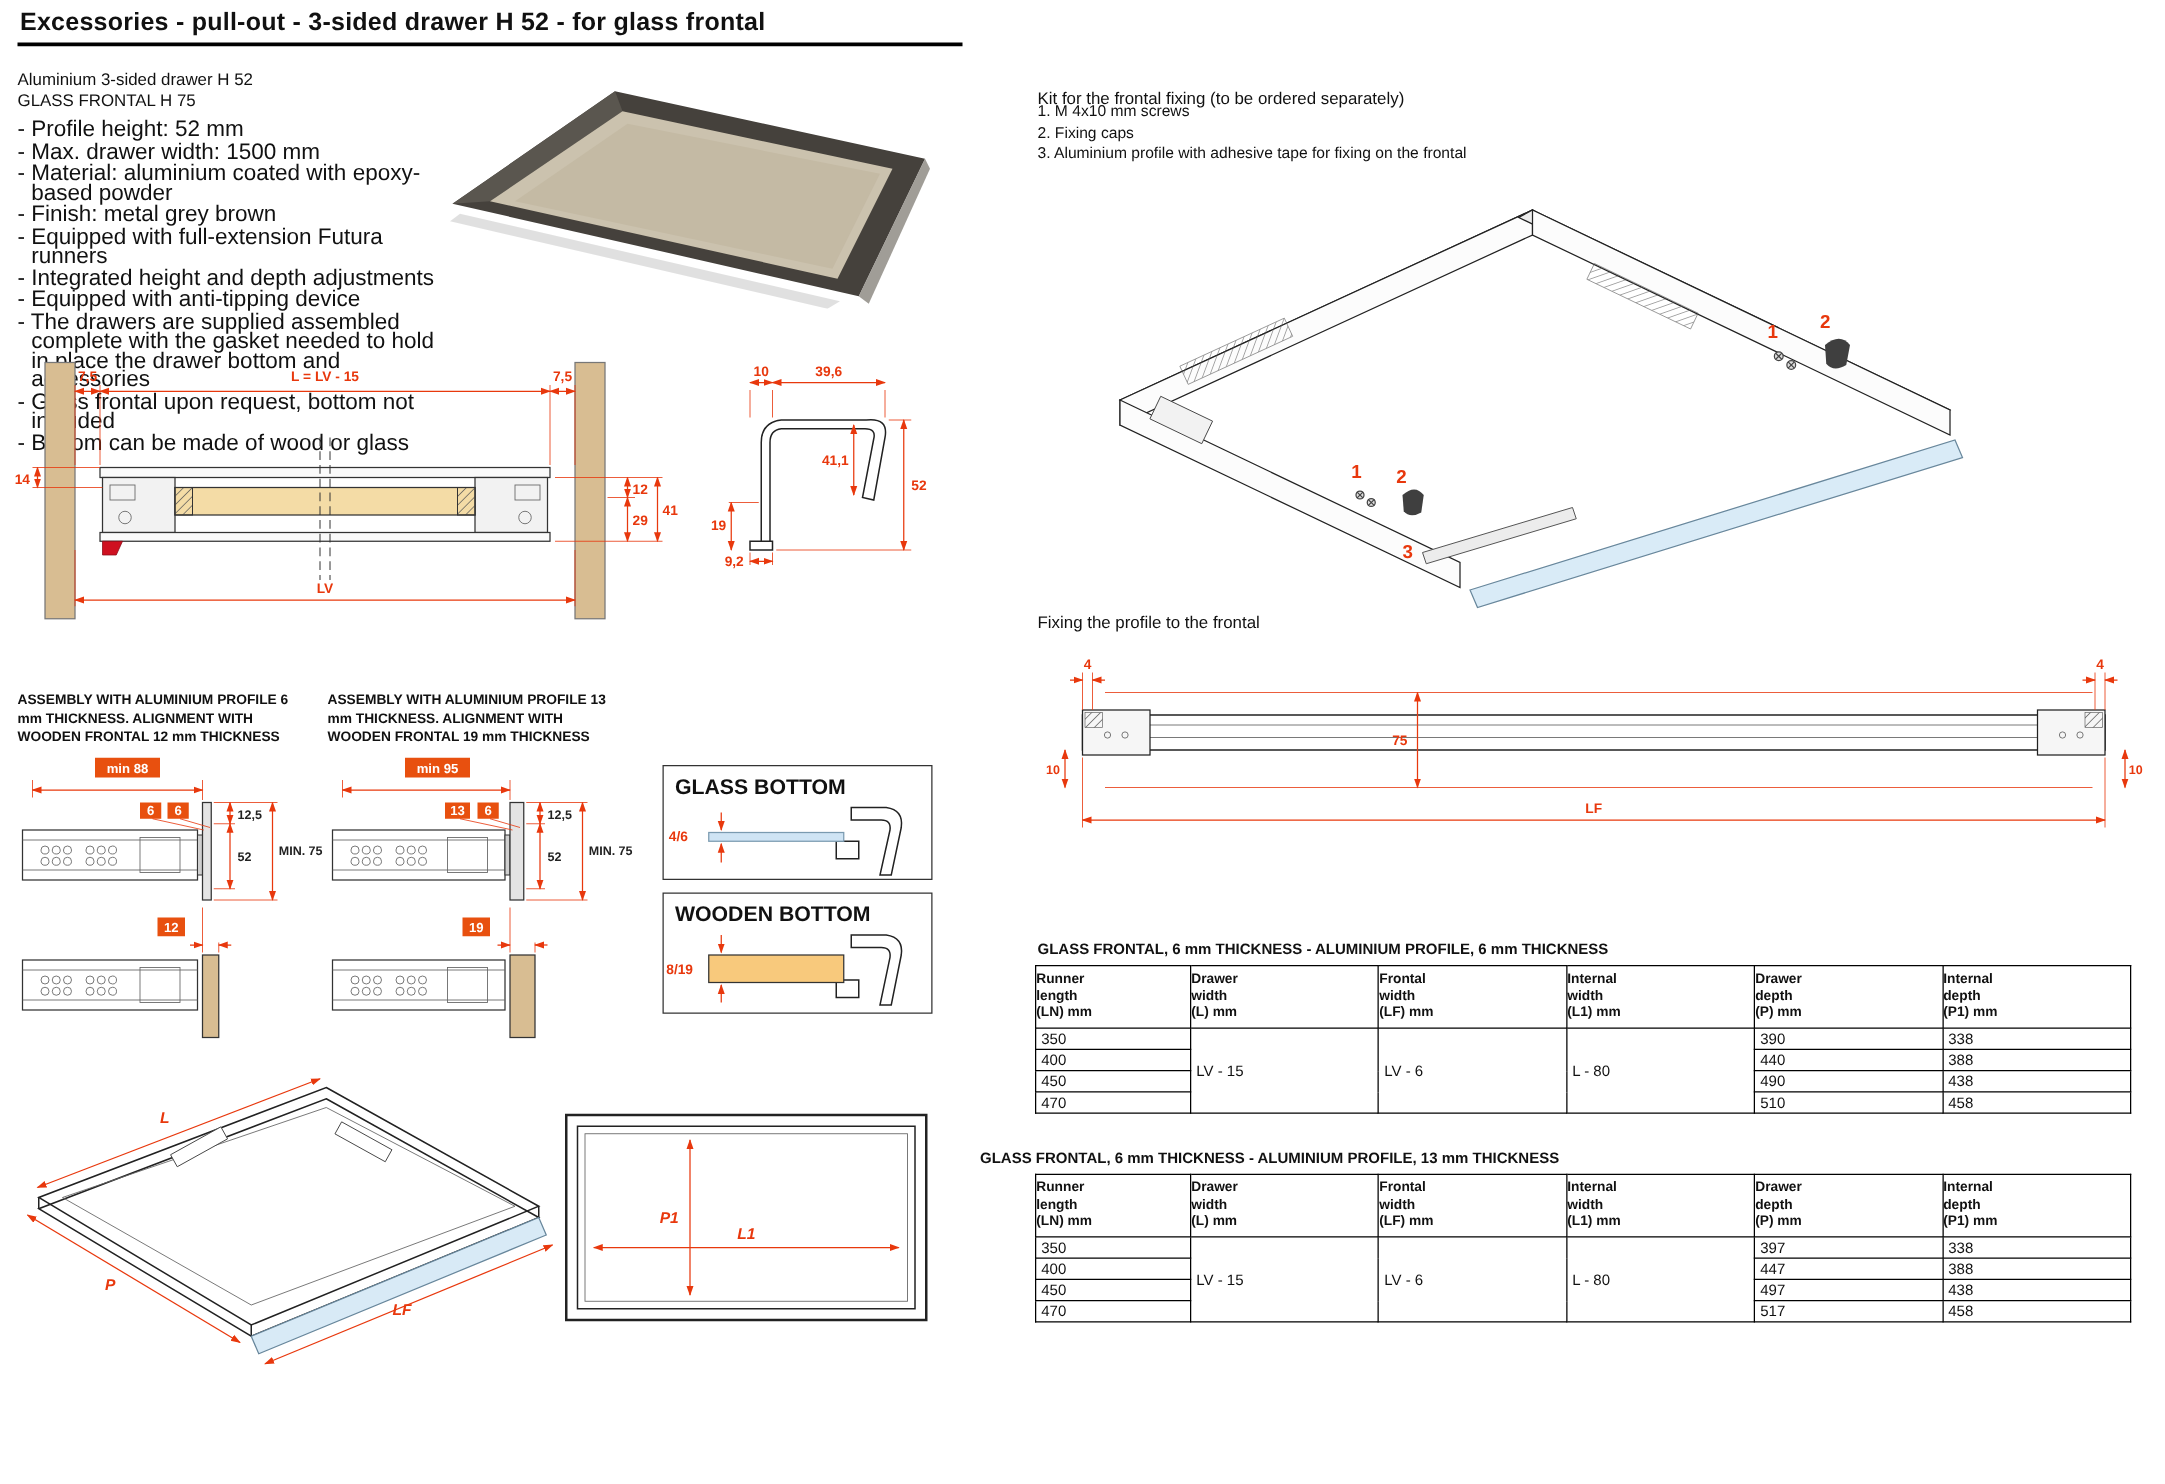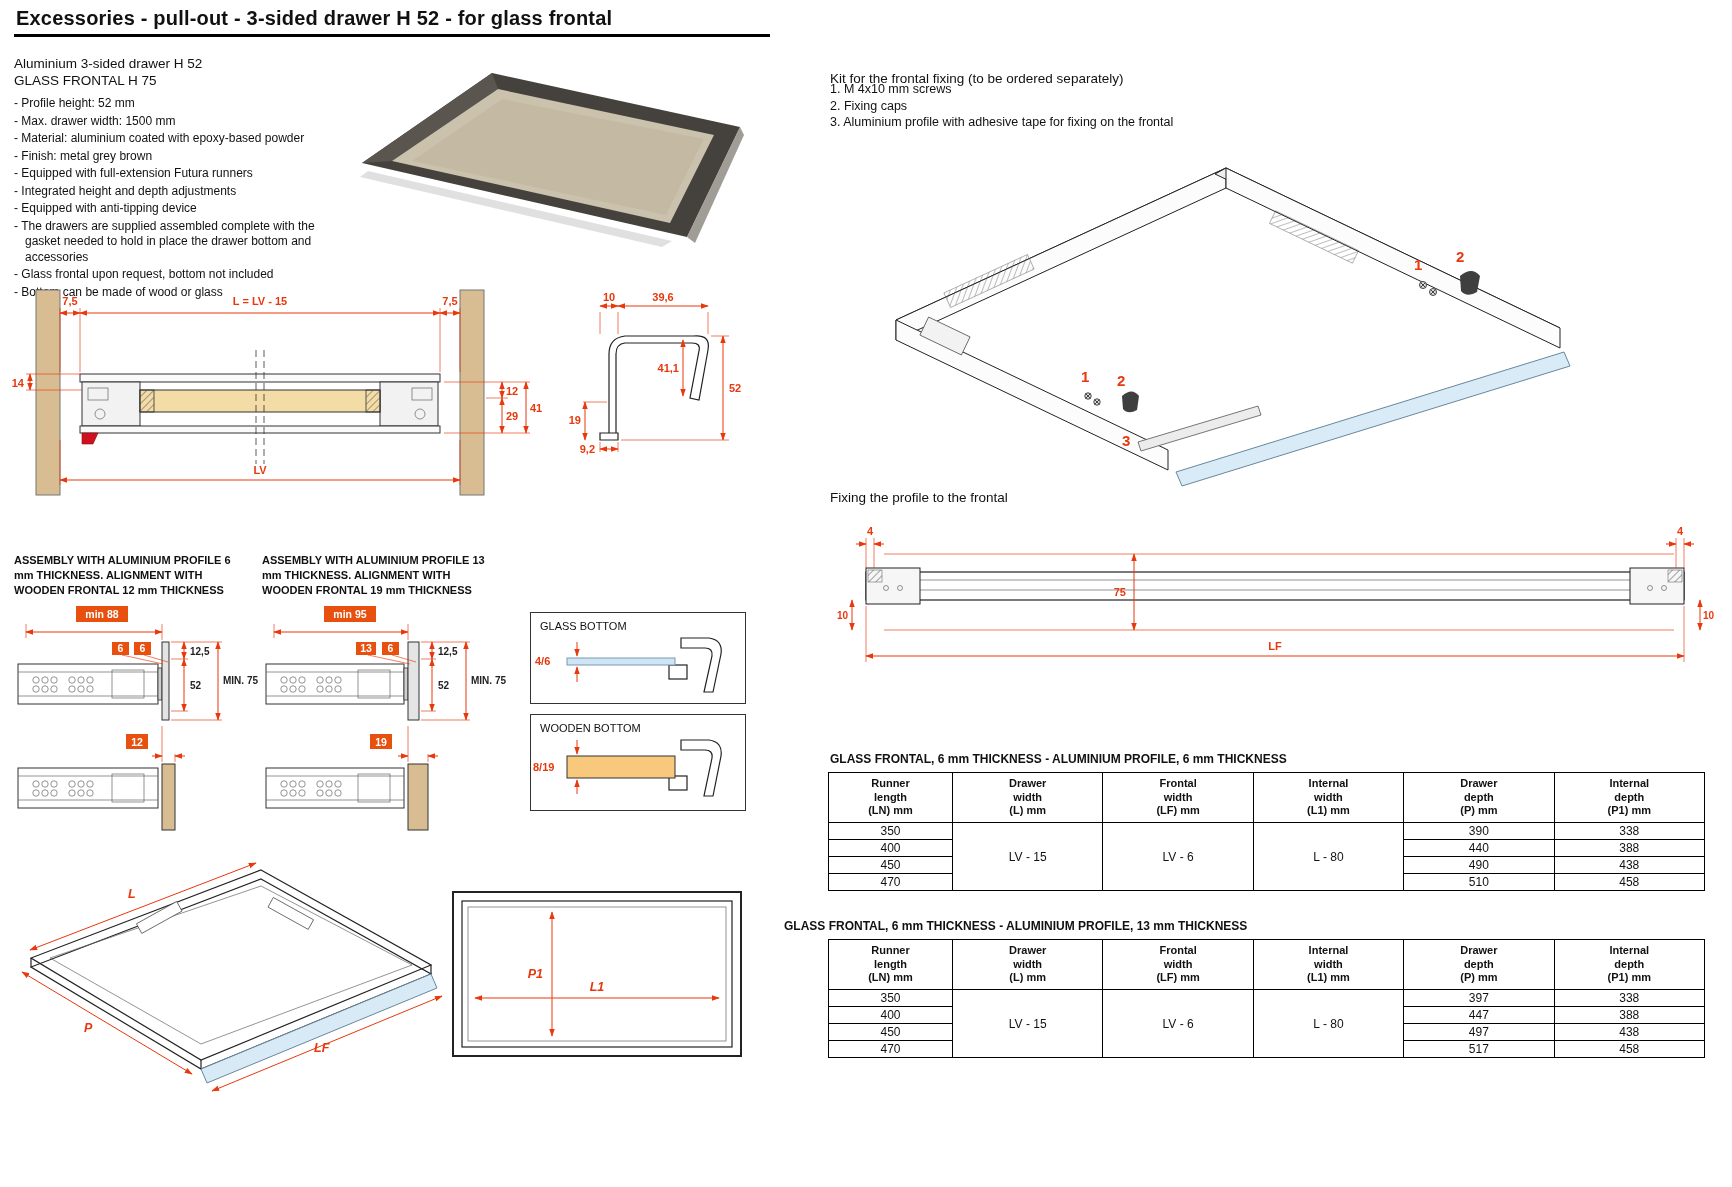--- a/index.html
+++ b/index.html
@@ -3,30 +3,30 @@
 <meta charset="utf-8">
 <style>
   *{margin:0;padding:0;box-sizing:border-box}
   html,body{background:#fff}
   body{font-family:"Liberation Sans",sans-serif;color:#111}
   .page{position:relative;width:1732px;height:1187px;background:#fff;overflow:hidden}
   .abs{position:absolute}
   .title{font-size:20px;font-weight:bold;letter-spacing:.2px}
   .rule{height:3px;background:#000}
   .sec-h{font-size:13.5px;font-weight:normal;line-height:1.25}
-  .specs{list-style:none;font-size:12px;line-height:15.5px;width:335px}
+  .specs{list-style:none;font-size:18px;line-height:15.5px;width:335px}
   .specs li{padding-left:11px;text-indent:-11px;margin-bottom:2px}
   .specs li::before{content:"- "}
   .kit-item{font-size:12.5px;line-height:16.5px}
   .asm-title{font-size:11px;font-weight:bold;line-height:1.35;width:238px}
   .box{border:1px solid #333;background:#fff}
-  .box-title{font-size:11px;font-weight:normal;padding:7px 0 2px 9px}
+  .box-title{font-size:17px;font-weight:bold;padding:7px 0 2px 9px}
   .tbl-title{font-size:12px;font-weight:bold}
   table.tbl{border-collapse:collapse;width:877px;table-layout:fixed;background:#fff}
-  table.tbl th,table.tbl td{border:1px solid #000;text-align:center;vertical-align:middle}
+  table.tbl th,table.tbl td{border:1px solid #000;text-align:left;vertical-align:middle}
   table.tbl th{font-size:11px;font-weight:bold;white-space:pre-line;height:50px;line-height:1.25}
   table.tbl td{font-size:12px;height:14px;padding:1px 4px}
   svg text{font-family:"Liberation Sans",sans-serif}
   .dimt{fill:#e8380d;font-size:11px;font-weight:bold}
   .dimti{fill:#e8380d;font-size:12.5px;font-weight:bold;font-style:italic}
   .dimtb{fill:#222;font-size:10px;font-weight:bold}
   .rboxt{fill:#fff;font-size:10.5px;font-weight:bold;text-anchor:middle}
   .num{fill:#e8380d;font-size:15px;font-weight:bold}
   .mid{text-anchor:middle}
   .end{text-anchor:end}

